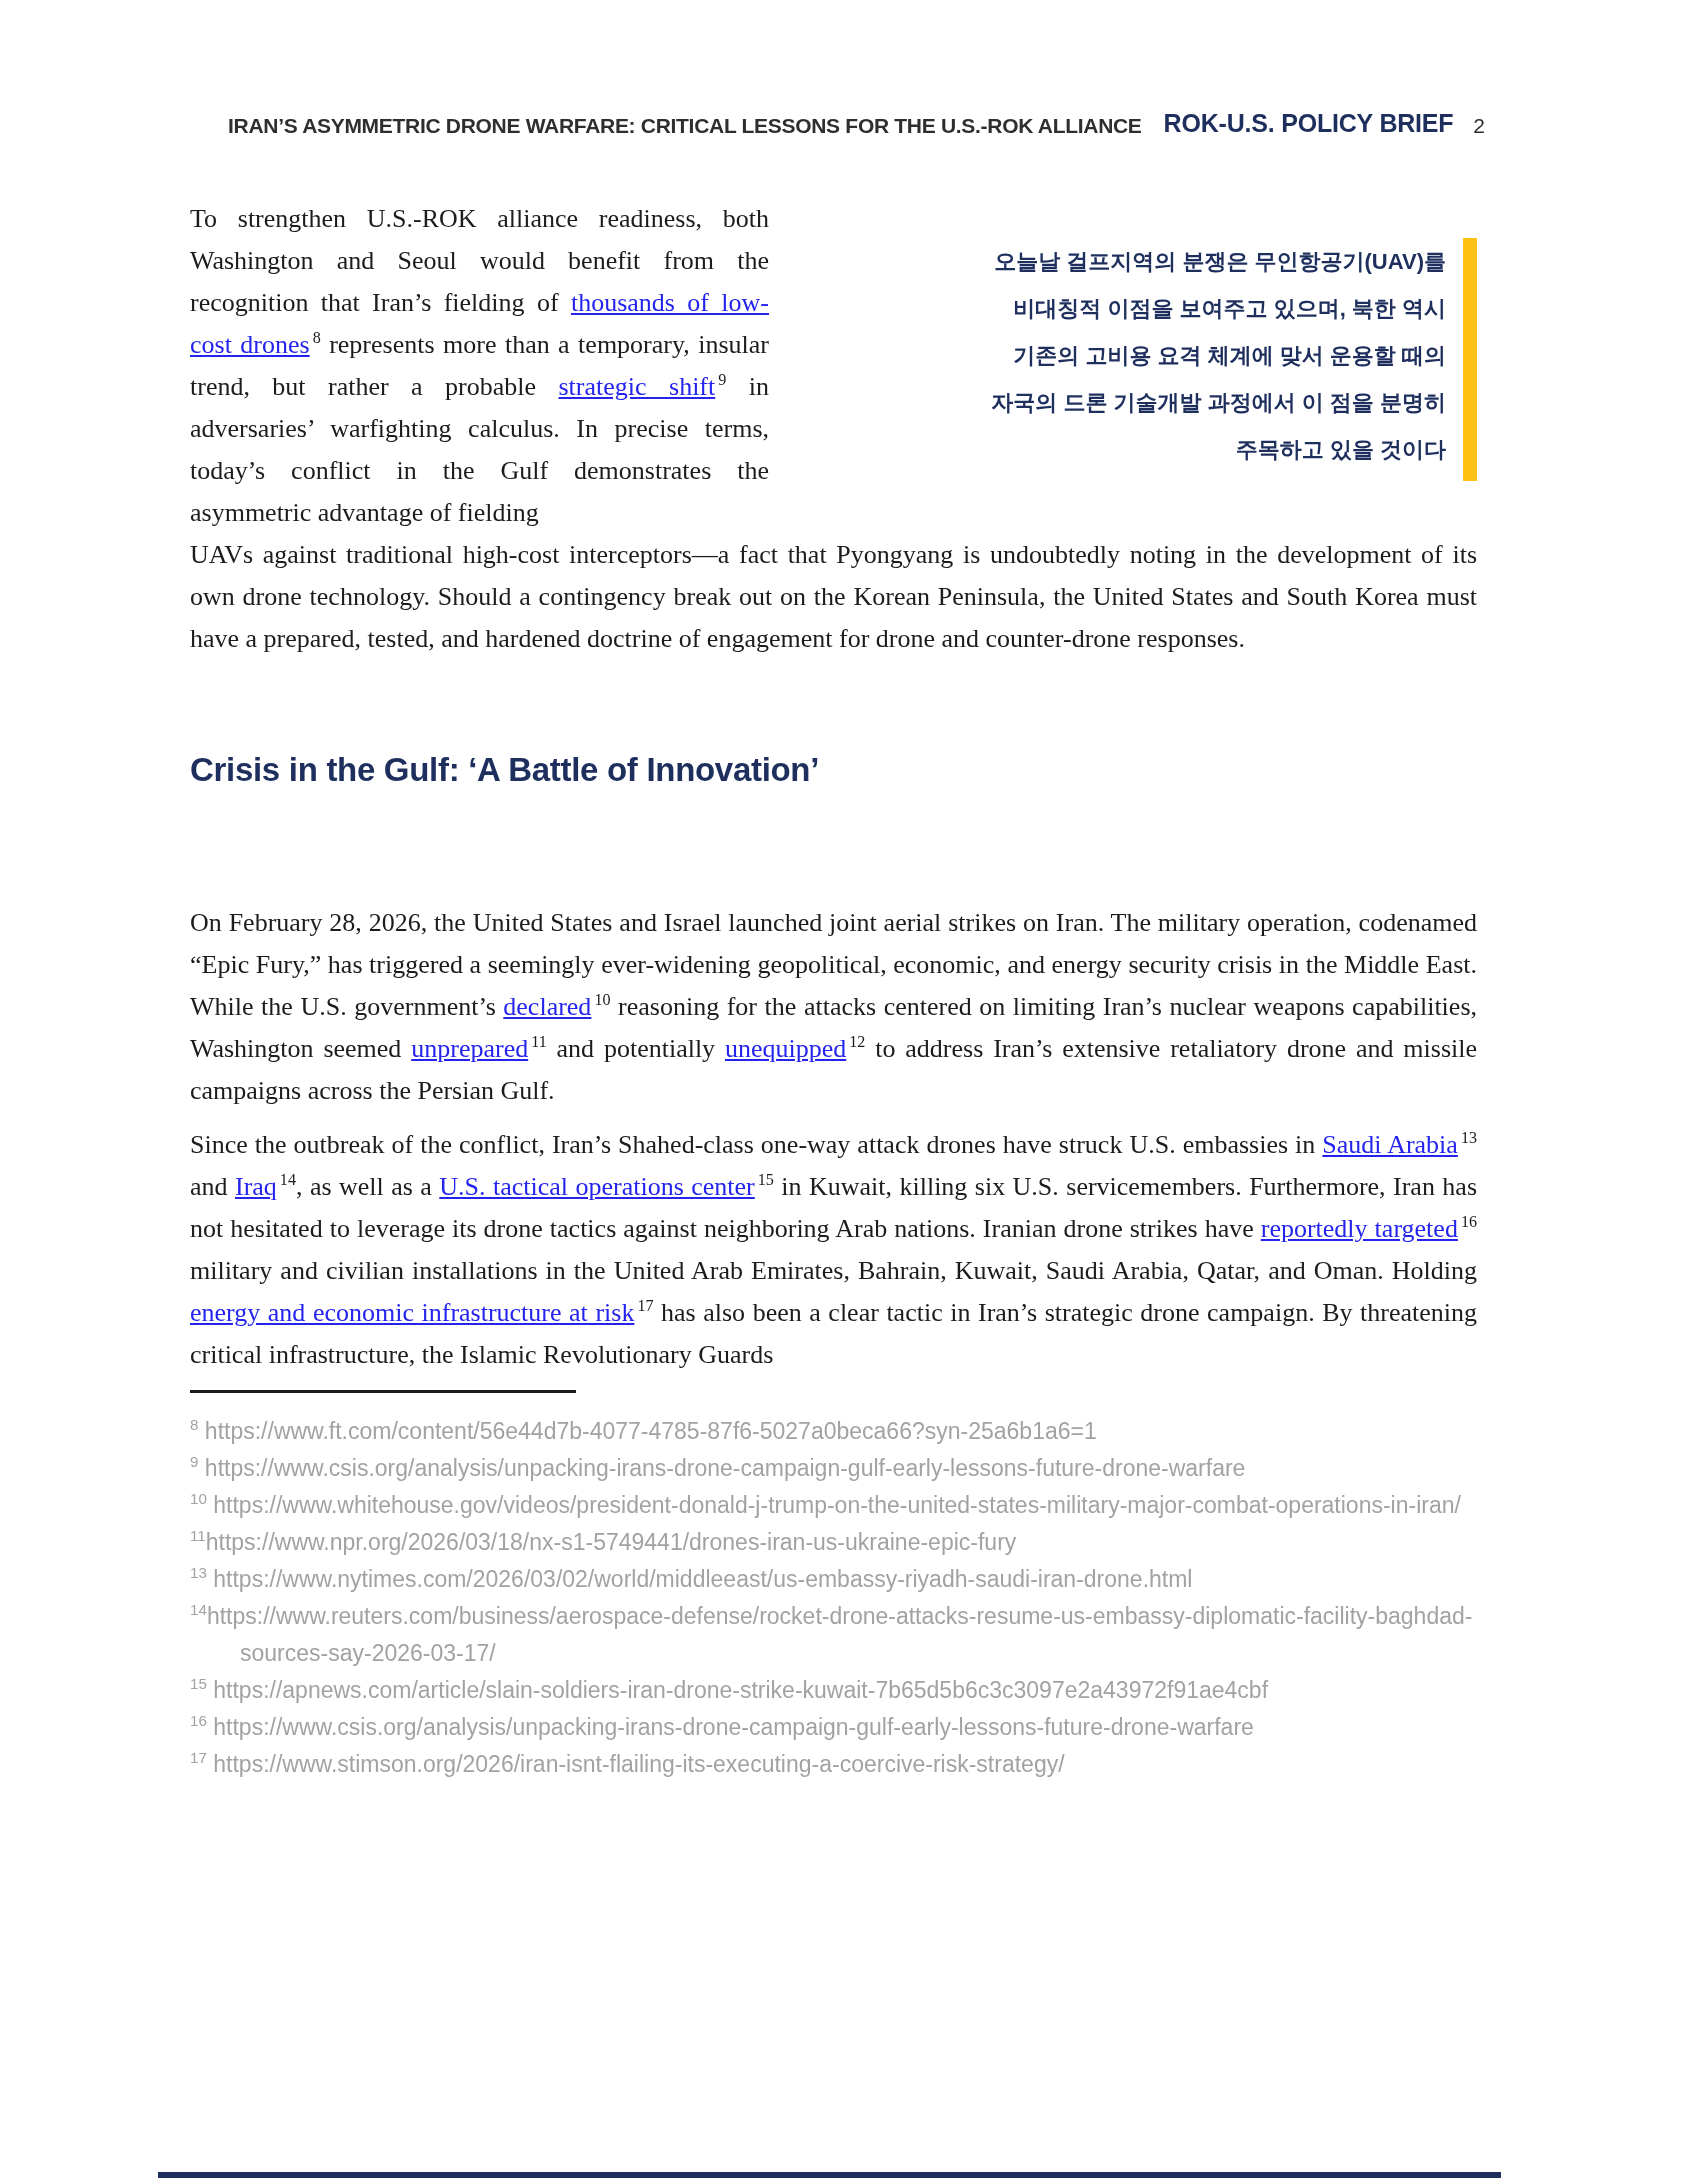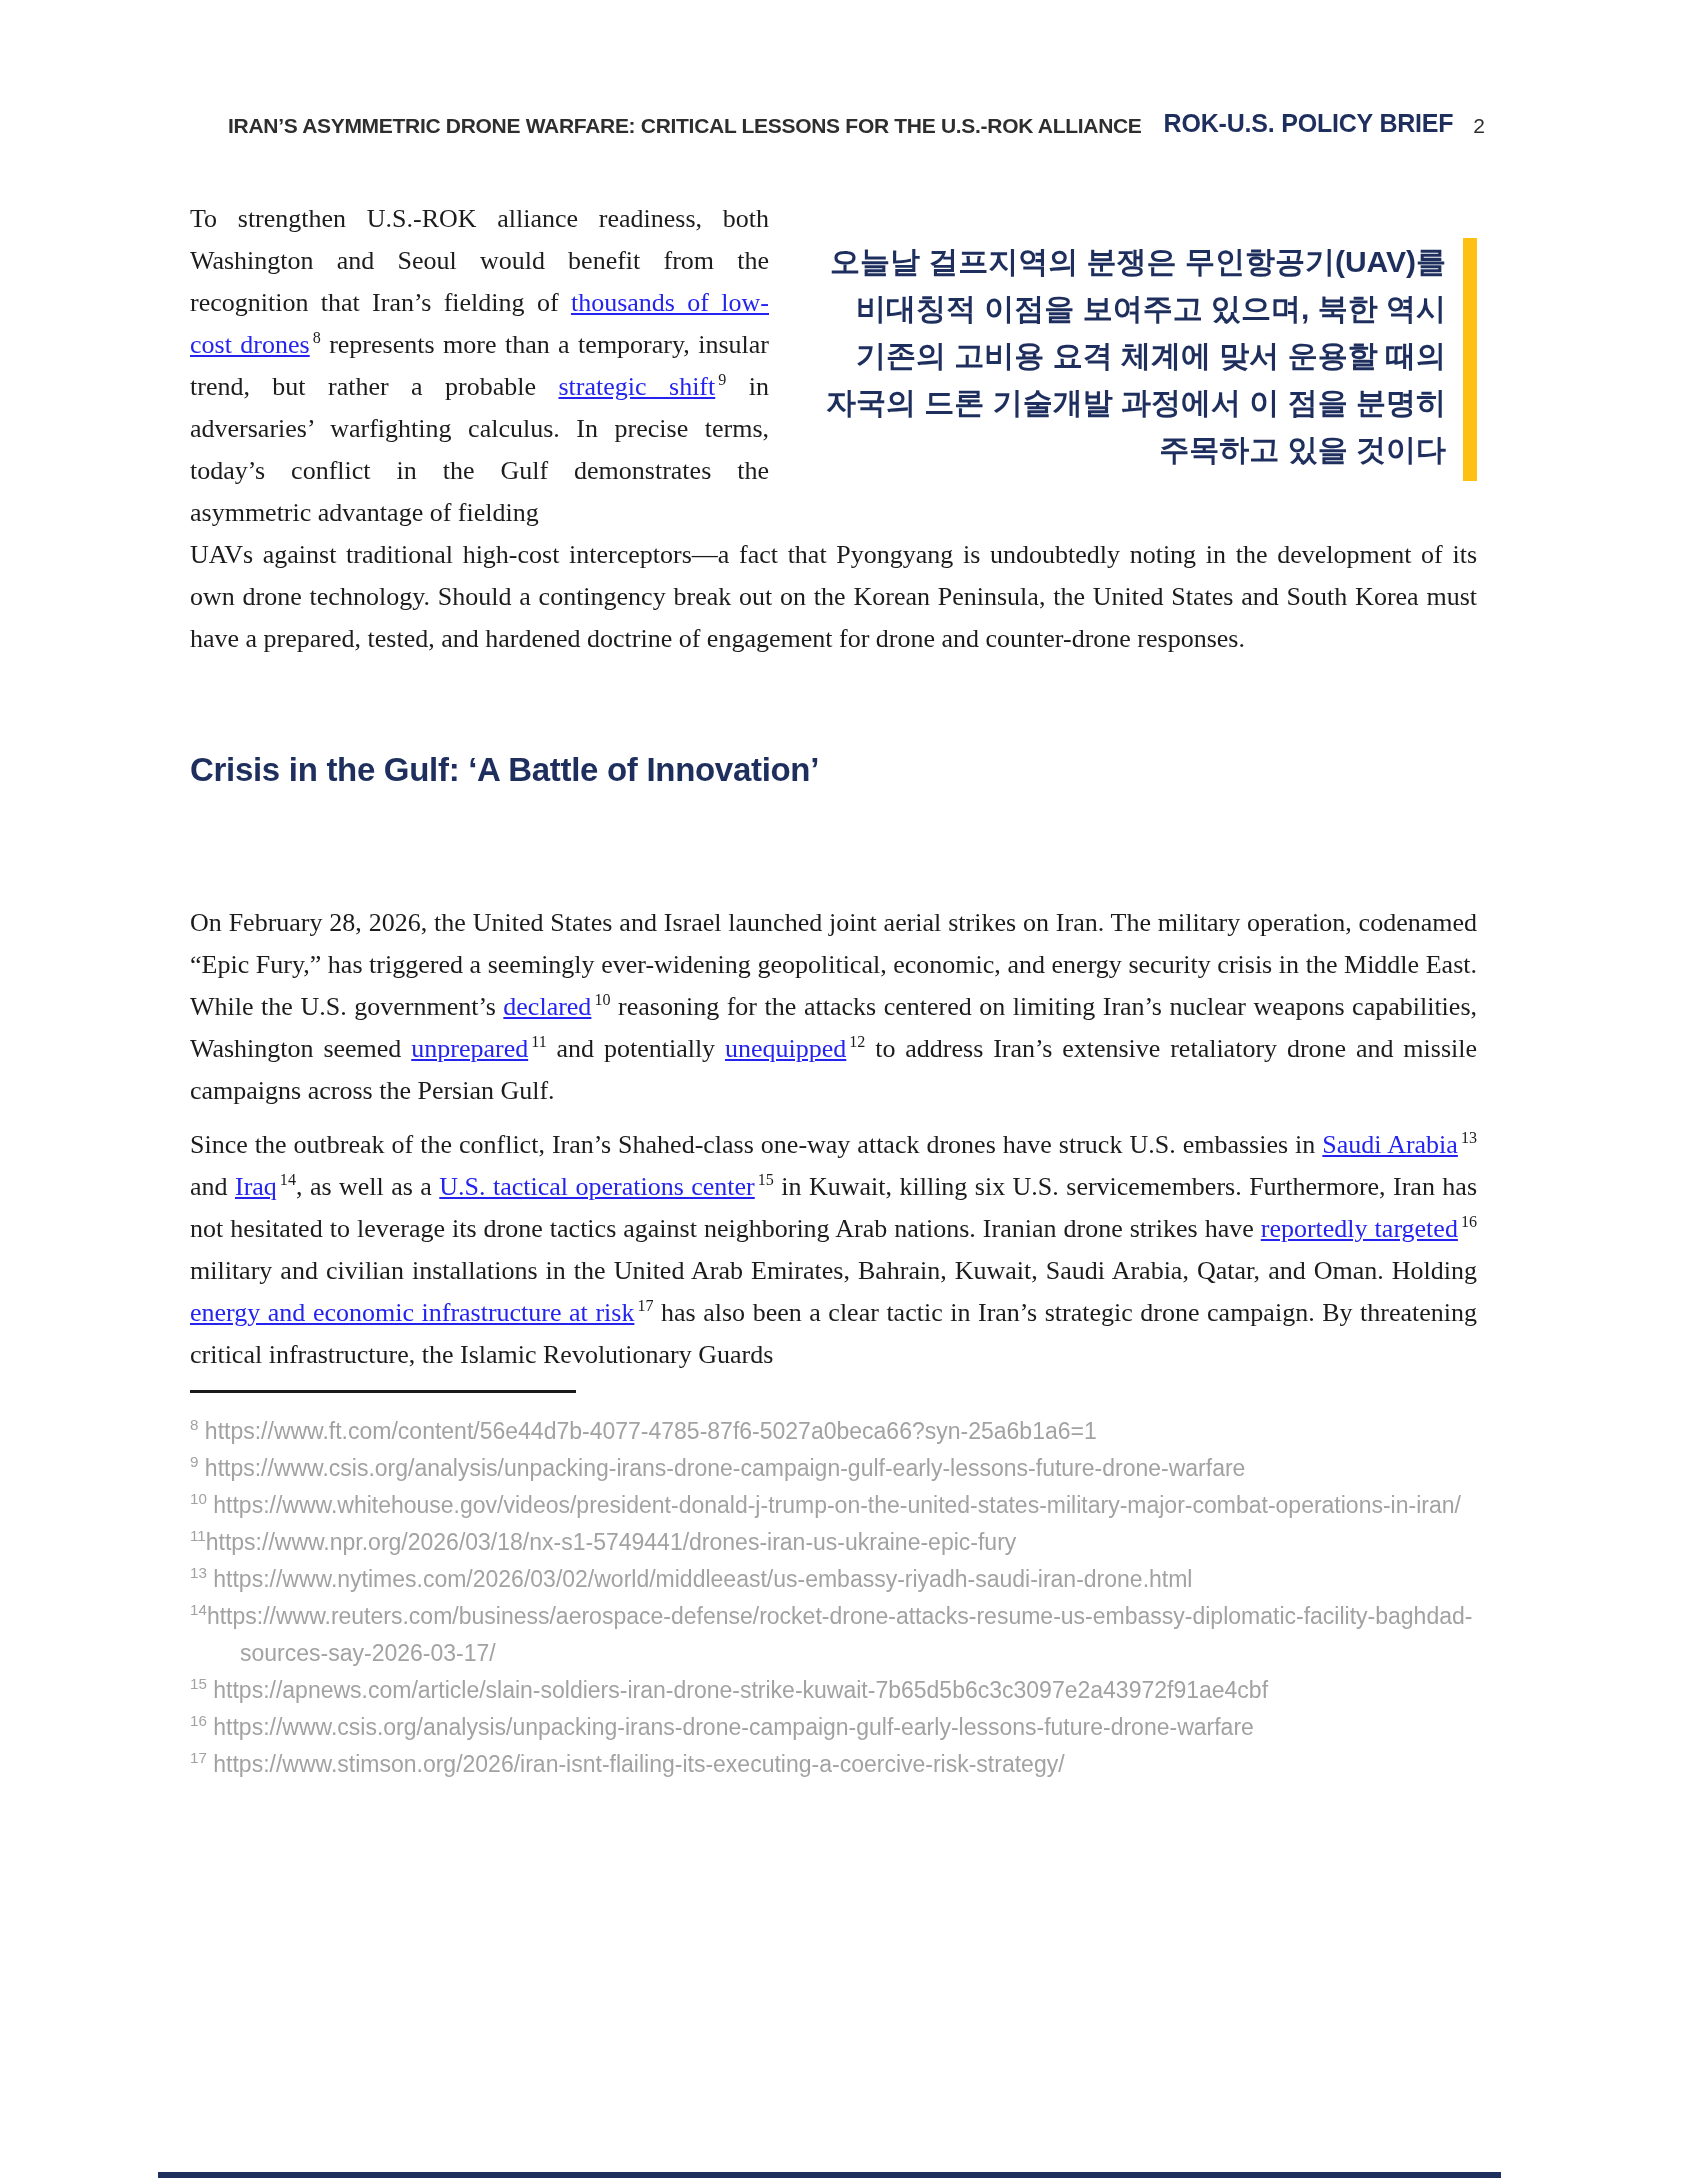--- a/index.html
+++ b/index.html
@@ -48,21 +48,21 @@
   .intro-flow{display:flex;}
   .intro-left{width:579px;flex:0 0 579px;}
   .intro-spacer{flex:1;}
   .pullquote{
     flex:0 0 684px;display:flex;align-items:stretch;
     margin-top:40px;height:243px;
   }
   .pullquote-text{
     width:653px;
     font-family:"Liberation Sans", sans-serif;
-    font-weight:700;font-size:30px;line-height:47px;
+    font-weight:700;font-size:22px;line-height:47px;
     color:var(--navy);text-align:right;
   }
   .pullquote-line{display:block;}
   .pullquote-bar{
     width:14px;margin-left:17px;background:var(--gold);
   }
   .tlink{
     color:var(--link);text-decoration:underline;cursor:pointer;
   }
   sup.fnref{

